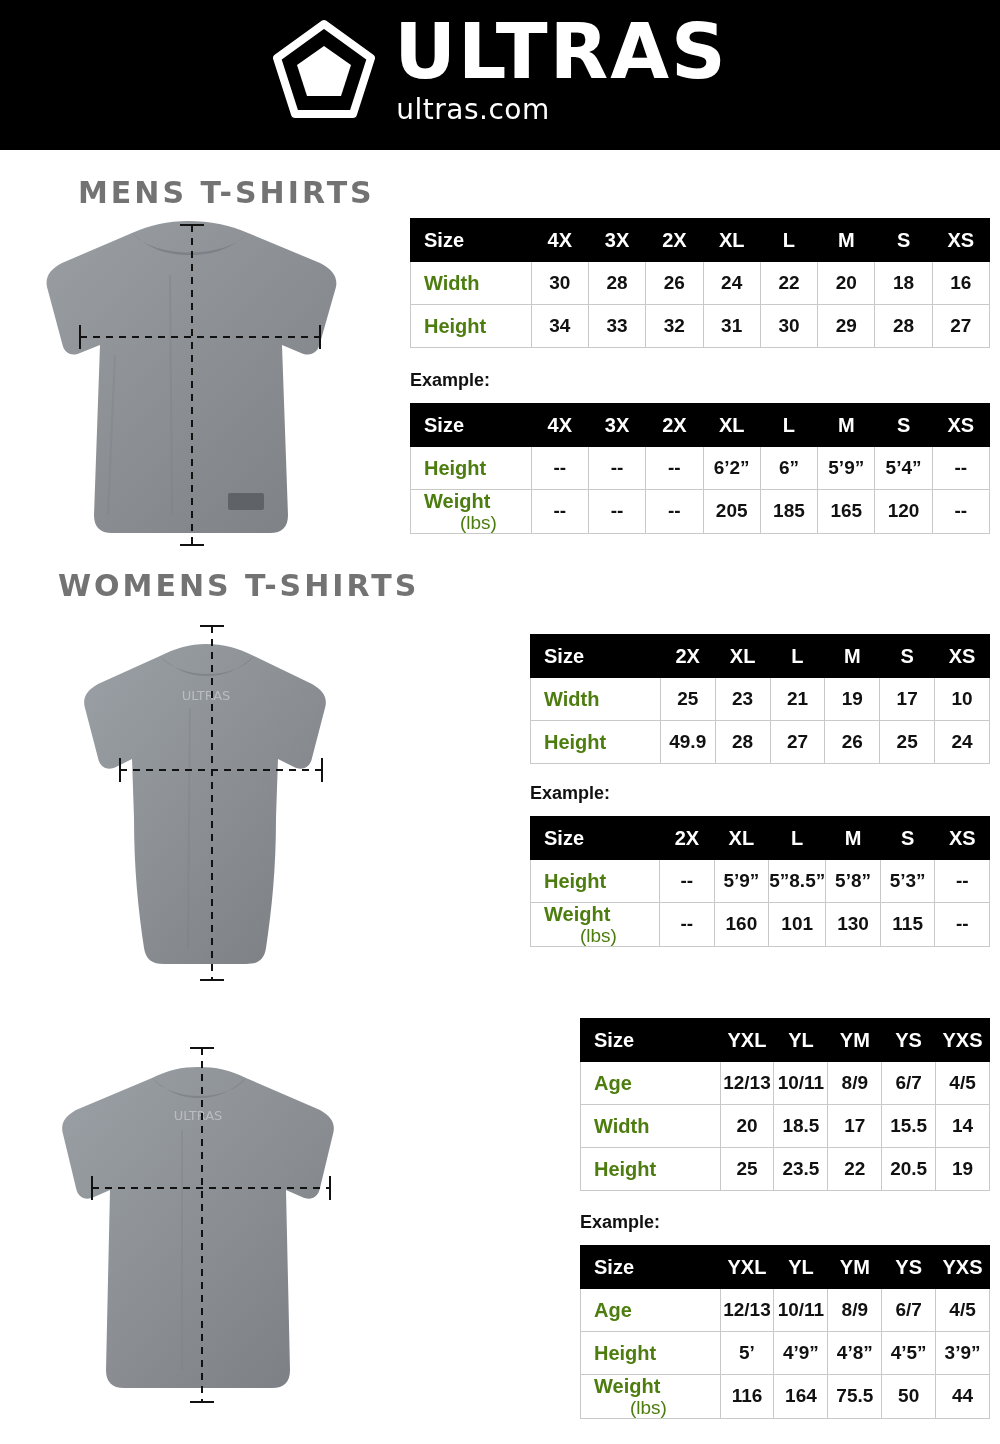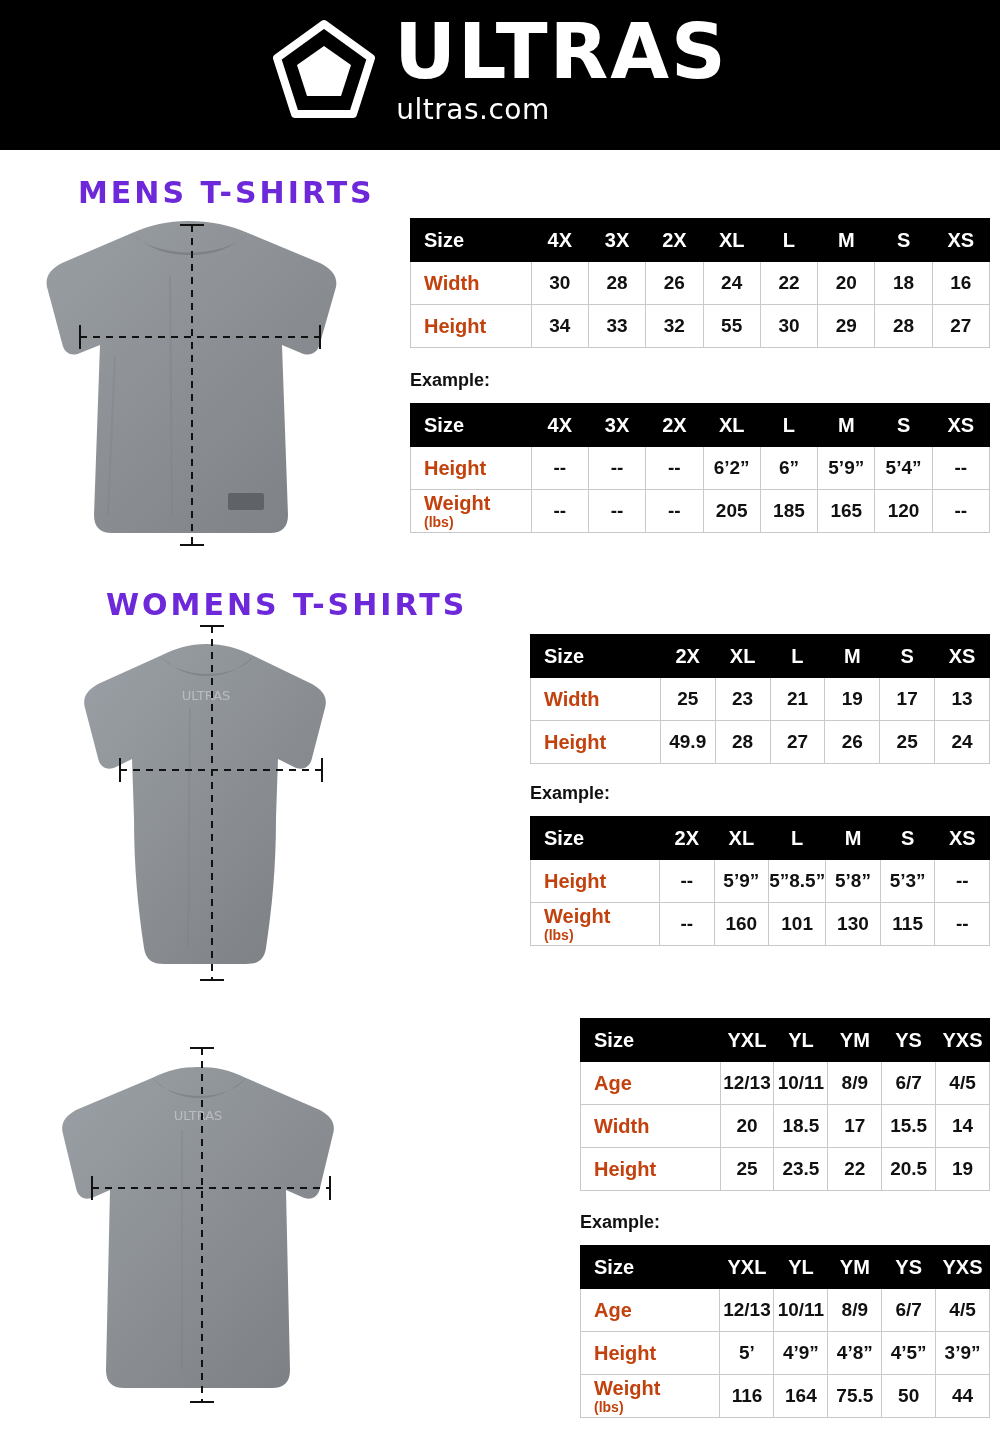--- a/index.html
+++ b/index.html
@@ -38,21 +38,21 @@
     font-family: "DejaVu Sans", sans-serif;
   }
 
   
   .sec-title {
     position: absolute;
     font-family: "DejaVu Sans", sans-serif;
     font-weight: bold;
     font-size: 30px;
     letter-spacing: 3px;
-    color: #6d28d9;
+    color: #737373;
     white-space: nowrap;
   }
 
   
   .shirt-wrap { position: absolute; }
   .shirt-wrap svg { display: block; }
 
   
   table.size-table {
     position: absolute;
@@ -75,24 +75,24 @@
     border: 1px solid #000000;
     font-size: 20px;
   }
   table.size-table thead th.rowlab,
   table.size-table tbody th.rowlab {
     text-align: left;
     padding-left: 13px;
   }
   table.size-table tbody th.rowlab {
     background: #ffffff;
-    color: #c2410c;
+    color: #4d7c0f;
     font-size: 20px;
   }
-  .sub { font-size: 14px; font-weight: bold; display: block; line-height: 1.05; }
+  .sub { font-size: 19px; font-weight: normal; display: block; line-height: 1.05; margin-left: 36px; }
   .small-cell { font-size: 16px; }
 
   .example-label {
     position: absolute;
     font-size: 18px;
     font-weight: bold;
     color: #111111;
     font-family: "Liberation Sans", sans-serif;
   }
 </style>
@@ -173,21 +173,21 @@
         <td>22</td>
         <td>20</td>
         <td>18</td>
         <td>16</td>
       </tr>
       <tr>
         <th class="rowlab">Height</th>
         <td>34</td>
         <td>33</td>
         <td>32</td>
-        <td>55</td>
+        <td>31</td>
         <td>30</td>
         <td>29</td>
         <td>28</td>
         <td>27</td>
       </tr>
     </tbody>
   </table>
 
   <div class="example-label" style="top:370px; left:410px;">Example:</div>
 
@@ -227,21 +227,21 @@
         <td>--</td>
         <td>205</td>
         <td>185</td>
         <td>165</td>
         <td>120</td>
         <td>--</td>
       </tr>
     </tbody>
   </table>
 
-  <div class="sec-title" style="top:587px; left:58px;margin-left:48px;">WOMENS  T-SHIRTS</div>
+  <div class="sec-title" style="top:568px; left:58px;">WOMENS  T-SHIRTS</div>
 
   <div class="shirt-wrap" style="top:618px; left:40px;">
     <svg width="340" height="370" viewBox="0 0 340 370">
       <defs>
         <linearGradient id="gw" x1="0" y1="0" x2="1" y2="1">
           <stop offset="0%" stop-color="#9aa0a5"></stop>
           <stop offset="55%" stop-color="#8a8e93"></stop>
           <stop offset="100%" stop-color="#7a7e83"></stop>
         </linearGradient>
       </defs>
@@ -279,21 +279,21 @@
       </tr>
     </thead>
     <tbody>
       <tr>
         <th class="rowlab">Width</th>
         <td>25</td>
         <td>23</td>
         <td>21</td>
         <td>19</td>
         <td>17</td>
-        <td>13</td>
+        <td>10</td>
       </tr>
       <tr>
         <th class="rowlab">Height</th>
         <td>49.9</td>
         <td>28</td>
         <td>27</td>
         <td>26</td>
         <td>25</td>
         <td>24</td>
       </tr>

